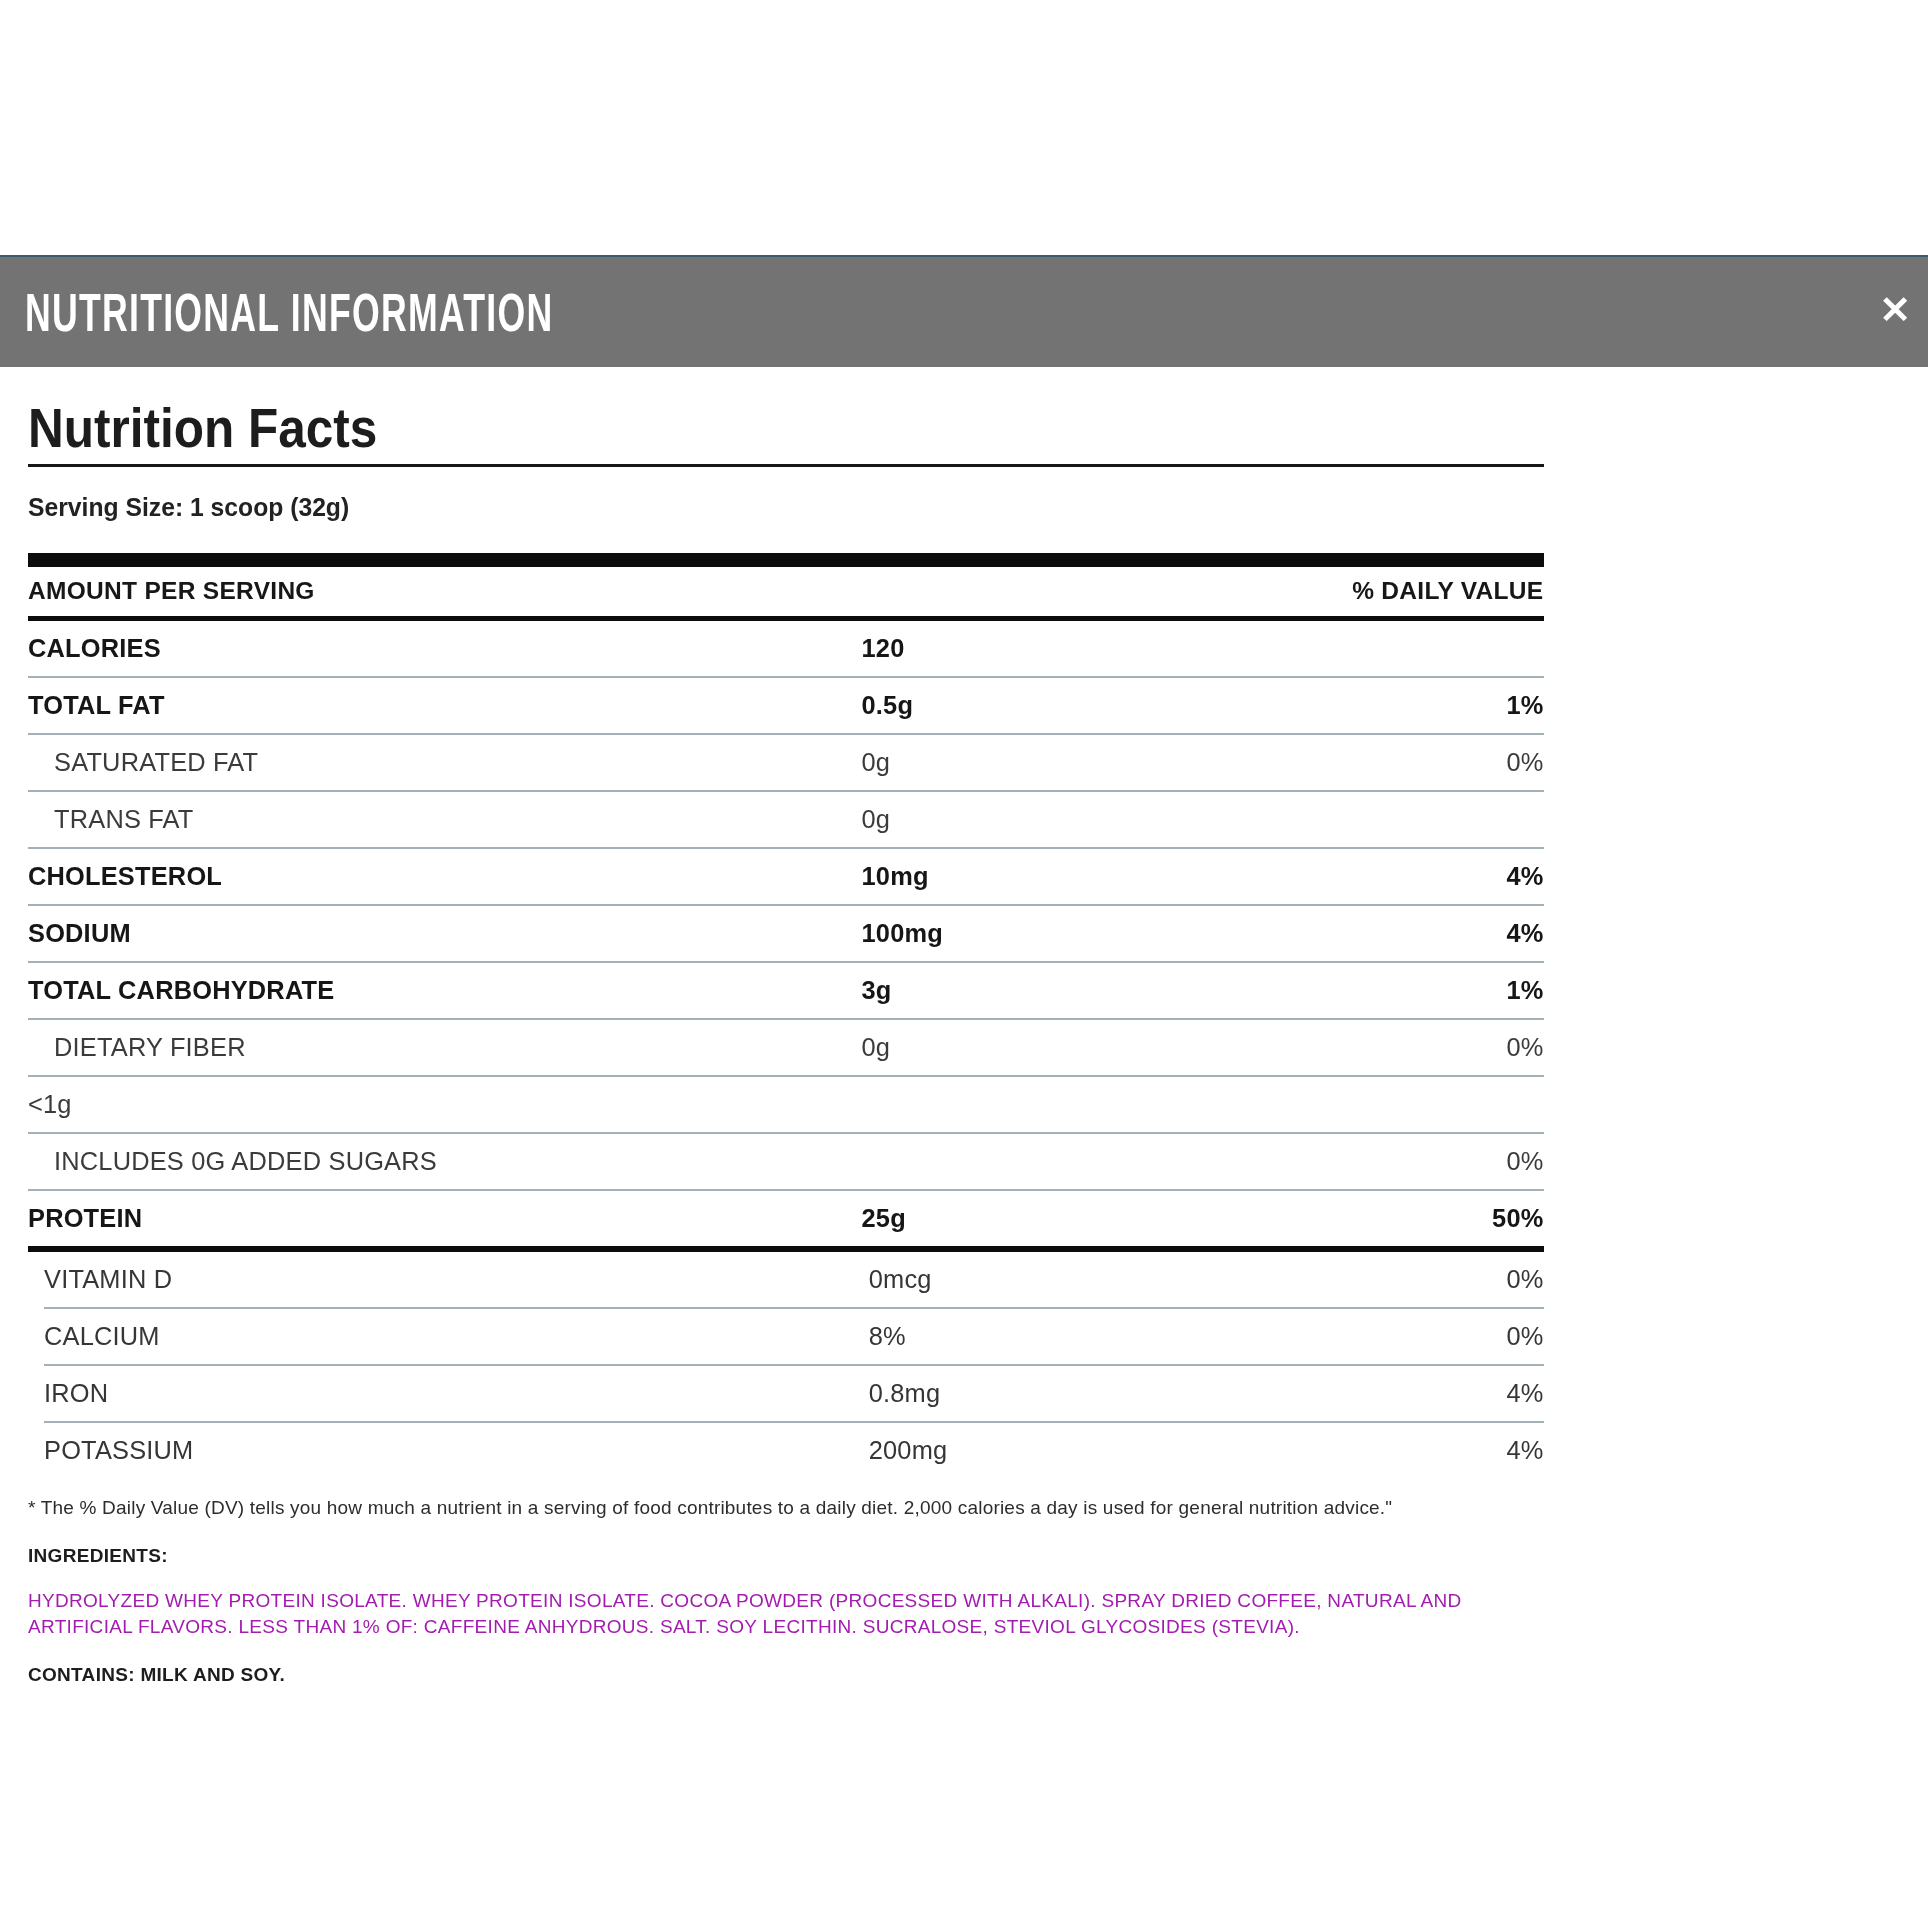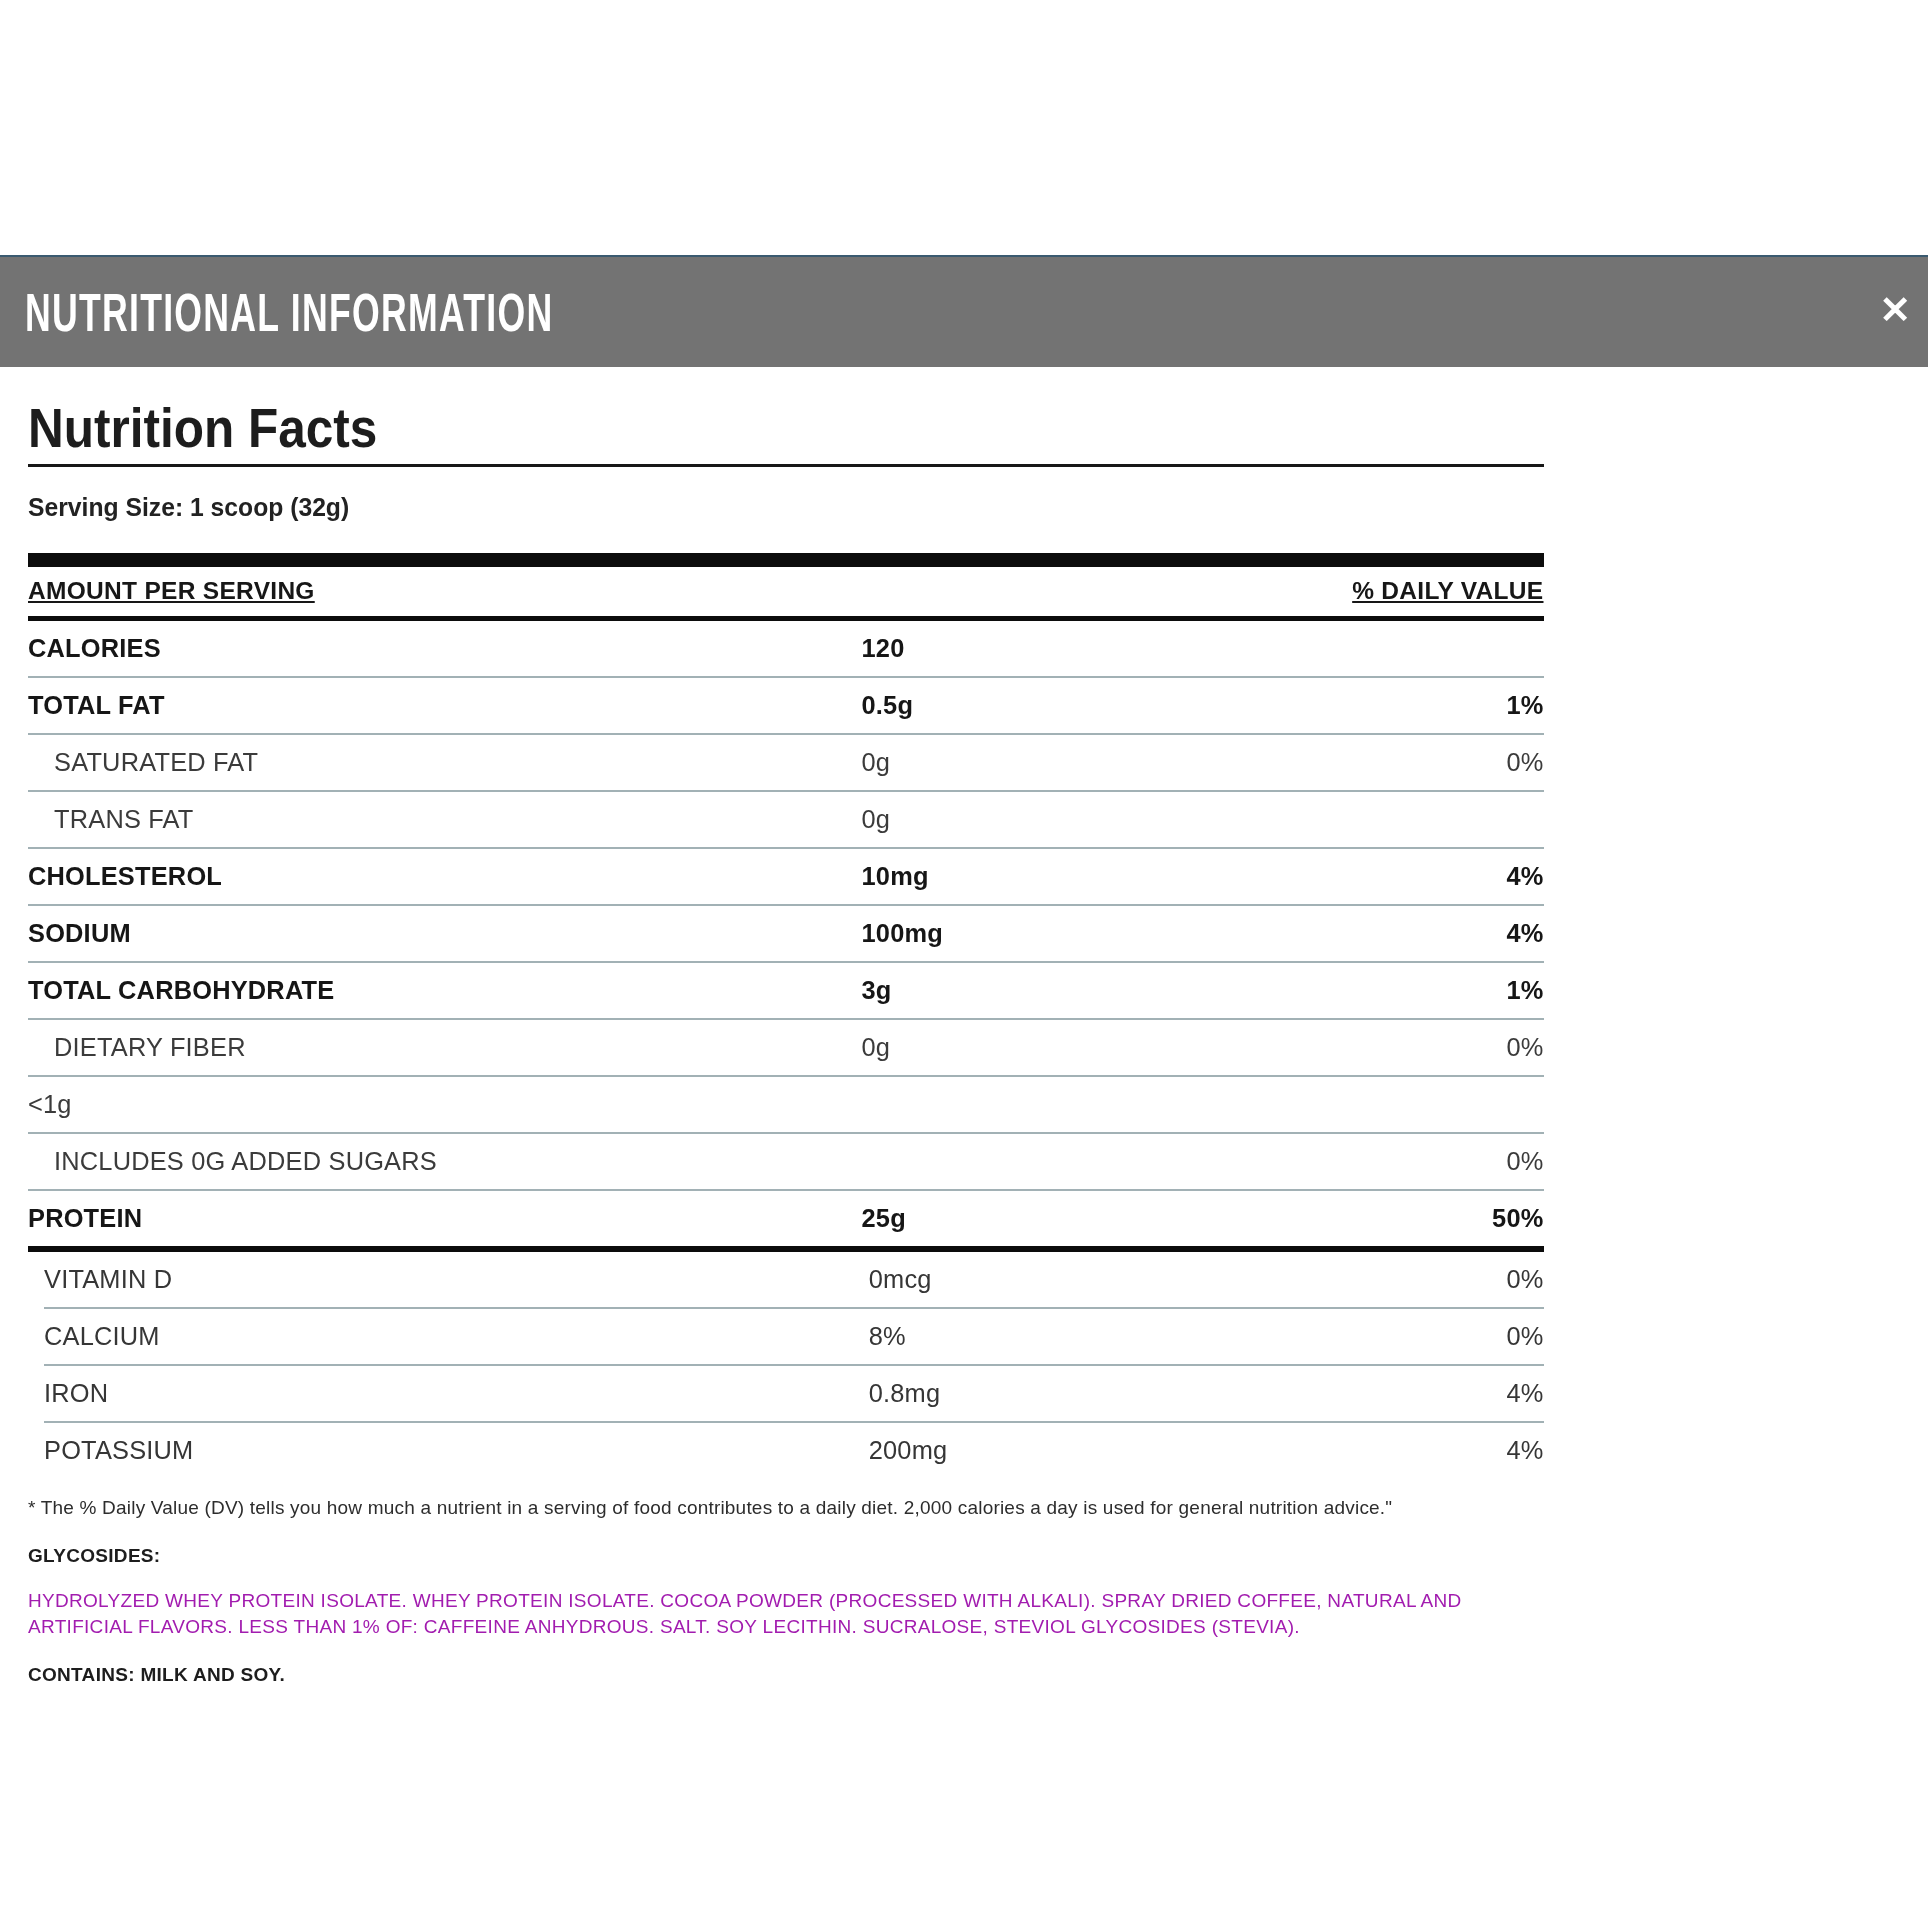--- a/index.html
+++ b/index.html
@@ -35,21 +35,21 @@
   }
   .nf-underline{height:3.8px;background:#171717;margin-top:7.5px;}
   .serving{
     font-size:26px;font-weight:700;color:#222;margin-top:24.5px;white-space:nowrap;
     transform:scaleX(0.95);transform-origin:left center;
   }
   .bar-xl{height:14px;background:#0c0c0c;margin-top:30px;}
   .bar-md{height:5.6px;background:#0c0c0c;}
   .hdr-row{
     display:flex;justify-content:space-between;align-items:center;
-    height:49px;font-size:24.5px;font-weight:700;color:#171717;letter-spacing:0.3px;text-decoration:underline;
+    height:49px;font-size:24.5px;font-weight:700;color:#171717;letter-spacing:0.3px;
   }
   .row{
     display:grid;grid-template-columns:55% 21% 24%;align-items:center;
     height:55px;border-bottom:2.8px solid #a2b1b5;font-size:25.4px;letter-spacing:0.2px;
   }
   .row .amount{text-align:left;}
   .row .dv{text-align:right;}
   .row.bold{font-weight:700;color:#161616;}
   .row.sub{font-weight:400;color:#3b3b3b;}
   .row.sub .label{padding-left:26px;}
@@ -170,19 +170,19 @@
   </div>
 
   <div class="row light noline">
     <span class="label">POTASSIUM</span>
     <span class="amount">200mg</span>
     <span class="dv">4%</span>
   </div>
 
   <div class="footnote">* The % Daily Value (DV) tells you how much a nutrient in a serving of food contributes to a daily diet. 2,000 calories a day is used for general nutrition advice."</div>
 
-  <div class="ing-head">GLYCOSIDES:</div>
+  <div class="ing-head">INGREDIENTS:</div>
   <div class="ing-body">HYDROLYZED WHEY PROTEIN ISOLATE. WHEY PROTEIN ISOLATE. COCOA POWDER (PROCESSED WITH ALKALI). SPRAY DRIED COFFEE, NATURAL AND ARTIFICIAL FLAVORS. LESS THAN 1% OF: CAFFEINE ANHYDROUS. SALT. SOY LECITHIN. SUCRALOSE, STEVIOL GLYCOSIDES (STEVIA).</div>
 
   <div class="contains">CONTAINS: MILK AND SOY.</div>
 
 </div>
 
 
 </body></html>

